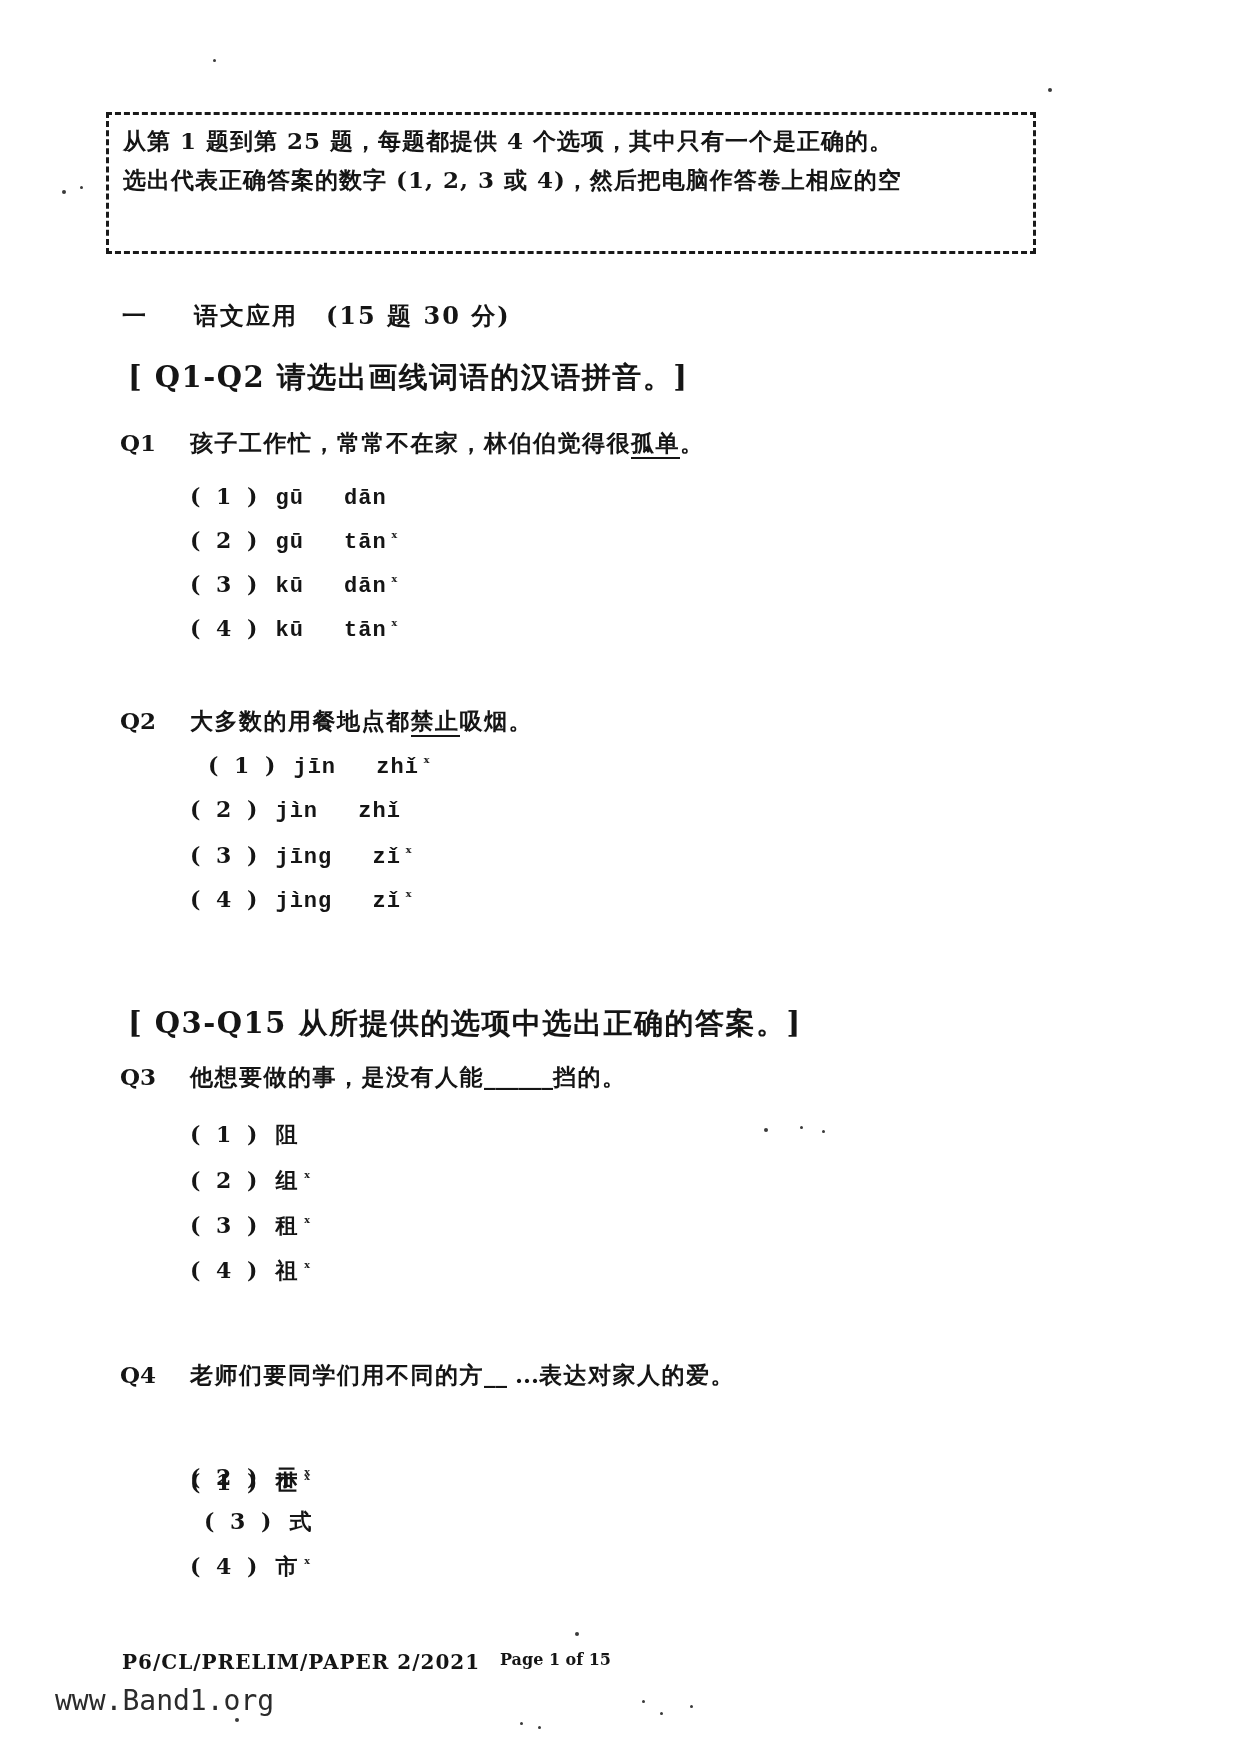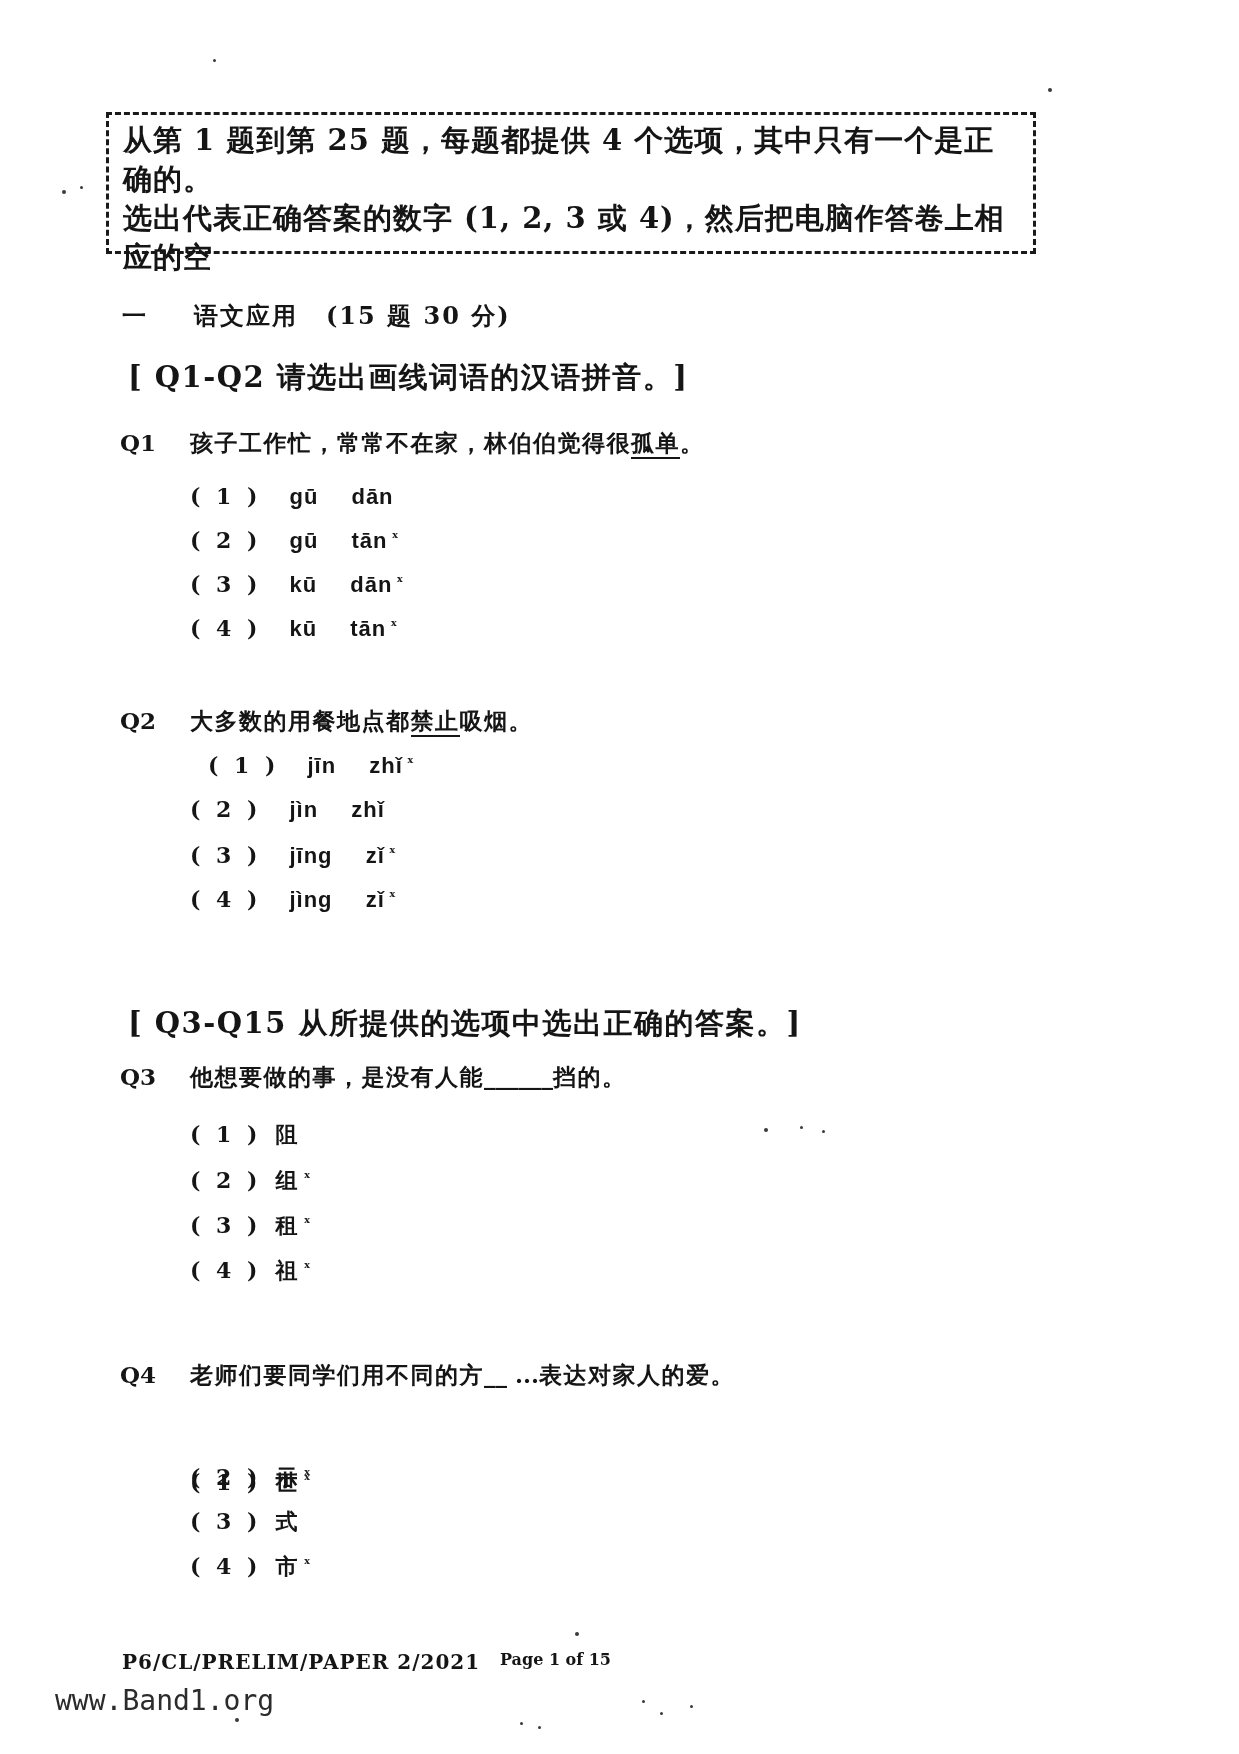--- a/index.html
+++ b/index.html
@@ -7,39 +7,39 @@
     width:1239px;height:1754px;position:relative;background:#ffffff;
     font-family:"DejaVu Serif","Liberation Serif",serif;
     color:#151515;overflow:hidden;
   }
   .abs{position:absolute;}
   
   .instruction-box{
     left:106px;top:112px;width:896px;height:126px;
     border:3px dashed #1a1a1a;
     padding:6px 14px 4px 14px;
-    font-size:29px;line-height:39px;font-weight:600;
+    font-size:23px;line-height:39px;font-weight:600;
     letter-spacing:1px;
   }
   
   .section-heading{left:122px;top:300px;font-size:24px;font-weight:600;letter-spacing:2px;}
   .section-heading .sec-num{margin-right:46px;}
   .section-heading .sec-marks{margin-left:28px;}
   .bracket-note{font-size:29px;font-weight:600;letter-spacing:1.5px;}
   .bracket1{left:128px;top:358px;}
   .bracket2{left:128px;top:1004px;}
   
   .q-stem{font-size:23px;font-weight:600;letter-spacing:1.5px;white-space:nowrap;}
   .q-label{display:inline-block;width:70px;font-family:"DejaVu Serif","Liberation Serif",serif;letter-spacing:0;}
   .u{ text-decoration:none;border-bottom:2px solid #151515;padding-bottom:1px;}
   .blank{letter-spacing:0;}
   
   .opt{font-size:22px;font-weight:600;white-space:nowrap;}
   .opt .num{display:inline-block;letter-spacing:4px;margin-right:14px;font-family:"DejaVu Serif","Liberation Serif",serif;}
-  .opt .pinyin{font-family:Liberation Sans, sans-serif;font-weight:700;word-spacing:26px;letter-spacing:1px;margin-left:14px;}
+  .opt .pinyin{font-family:Liberation Mono, monospace;font-weight:700;word-spacing:26px;letter-spacing:1px;}
   .opt .han{letter-spacing:2px;}
   .opt .mark{font-size:15px;vertical-align:5px;margin-left:4px;color:#222;}
   
   .footer-left{left:122px;top:1650px;font-size:20px;font-weight:600;letter-spacing:1px;}
   .footer-right{left:500px;top:1650px;font-size:16px;font-weight:600;}
   .watermark{left:55px;top:1684px;font-family:"DejaVu Sans Mono","Liberation Mono",monospace;font-size:28px;color:#2b2b2b;}
   
   .speck{position:absolute;background:#3a3a3a;border-radius:50%;}
 </style>
 </head>
@@ -108,21 +108,21 @@
 
 <div class="abs q-stem" style="left:120px;top:1360px;">
   <span class="q-label">Q4</span><span>老师们要同学们用不同的方</span><span class="blank">__ ...</span><span>表达对家人的爱。</span>
 </div>
 <div class="abs opt" style="left:190px;top:1468px;">
   <span class="num">( 1 )</span><span class="han">世</span><span class="mark">ˣ</span>
 </div>
 <div class="abs opt" style="left:190px;top:1463px;">
   <span class="num">( 2 )</span><span class="han">示</span><span class="mark">ˣ</span>
 </div>
-<div class="abs opt" style="left:190px;top:1507px;">
+<div class="abs opt" style="left:204px;top:1507px;">
   <span class="num">( 3 )</span><span class="han">式</span><span class="mark"></span>
 </div>
 <div class="abs opt" style="left:190px;top:1552px;">
   <span class="num">( 4 )</span><span class="han">市</span><span class="mark">ˣ</span>
 </div>
 
 <div class="abs footer-left">P6/CL/PRELIM/PAPER 2/2021</div>
 <div class="abs footer-right">Page 1 of 15</div>
 <div class="abs watermark">www.Band1.org</div>
 

